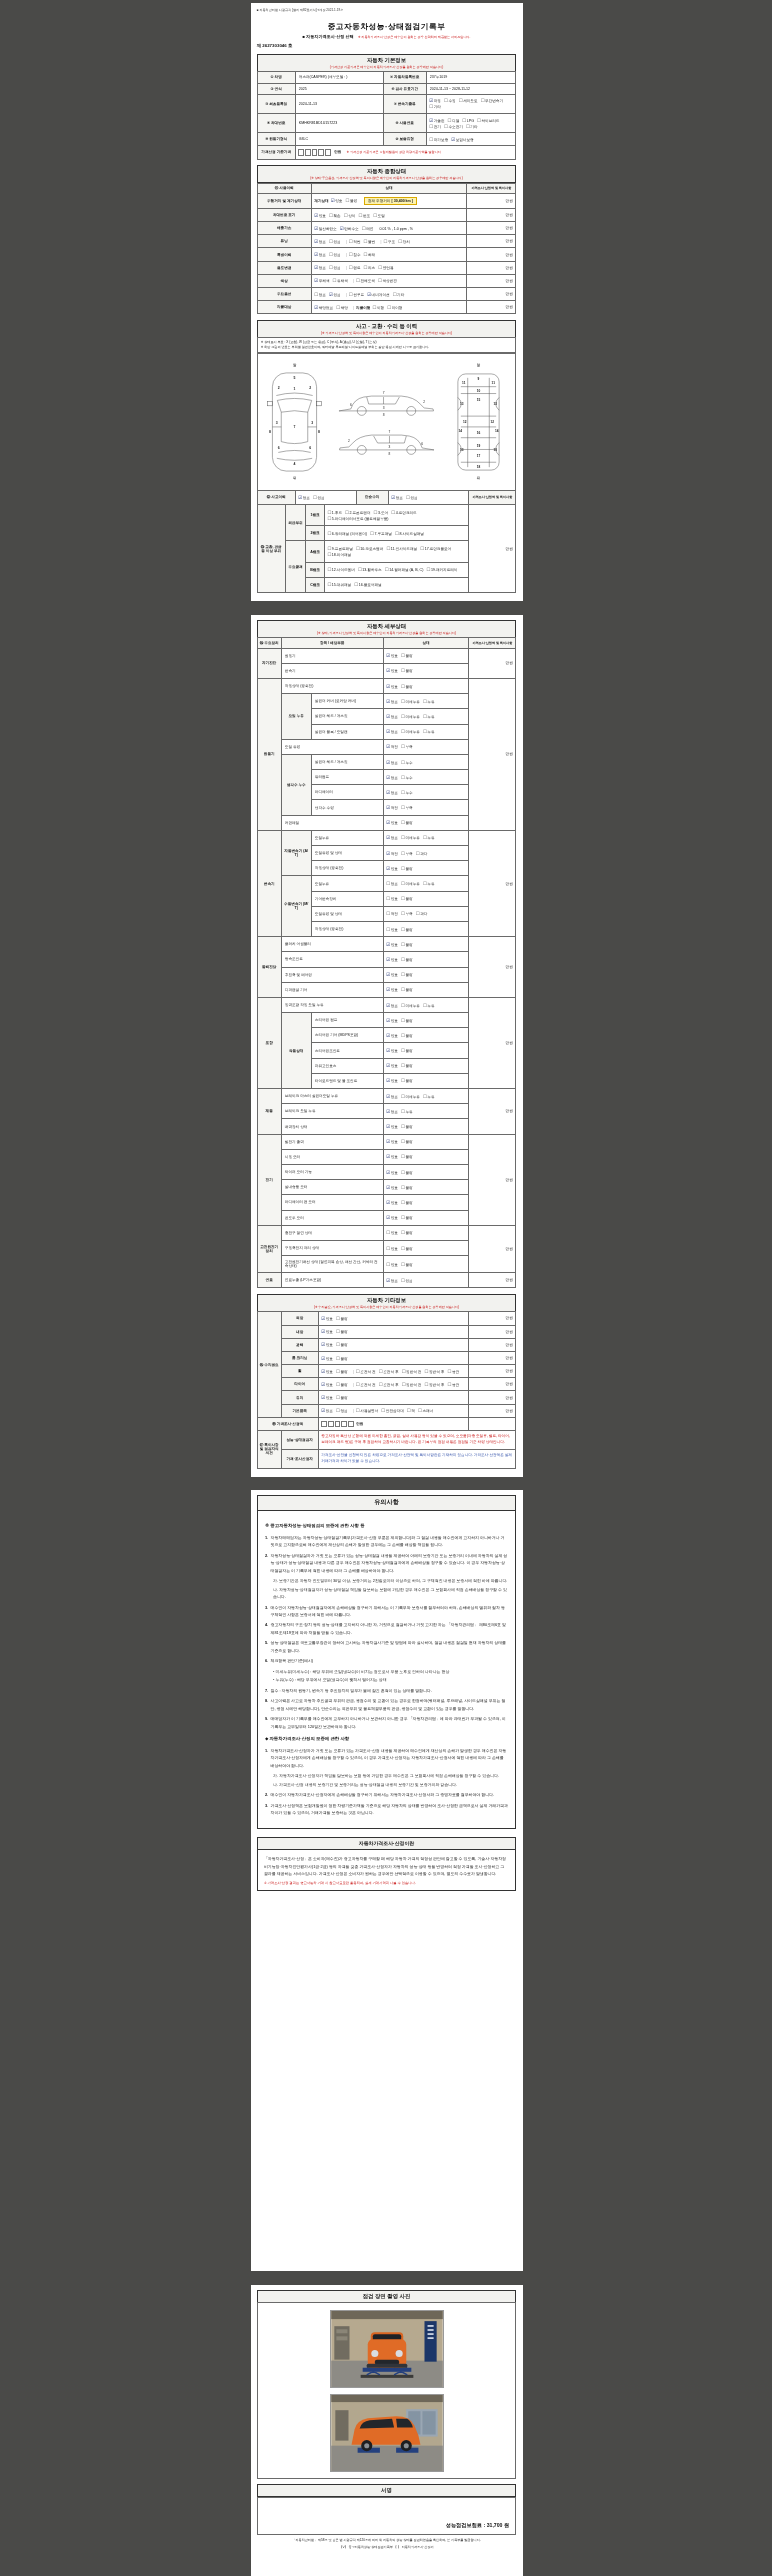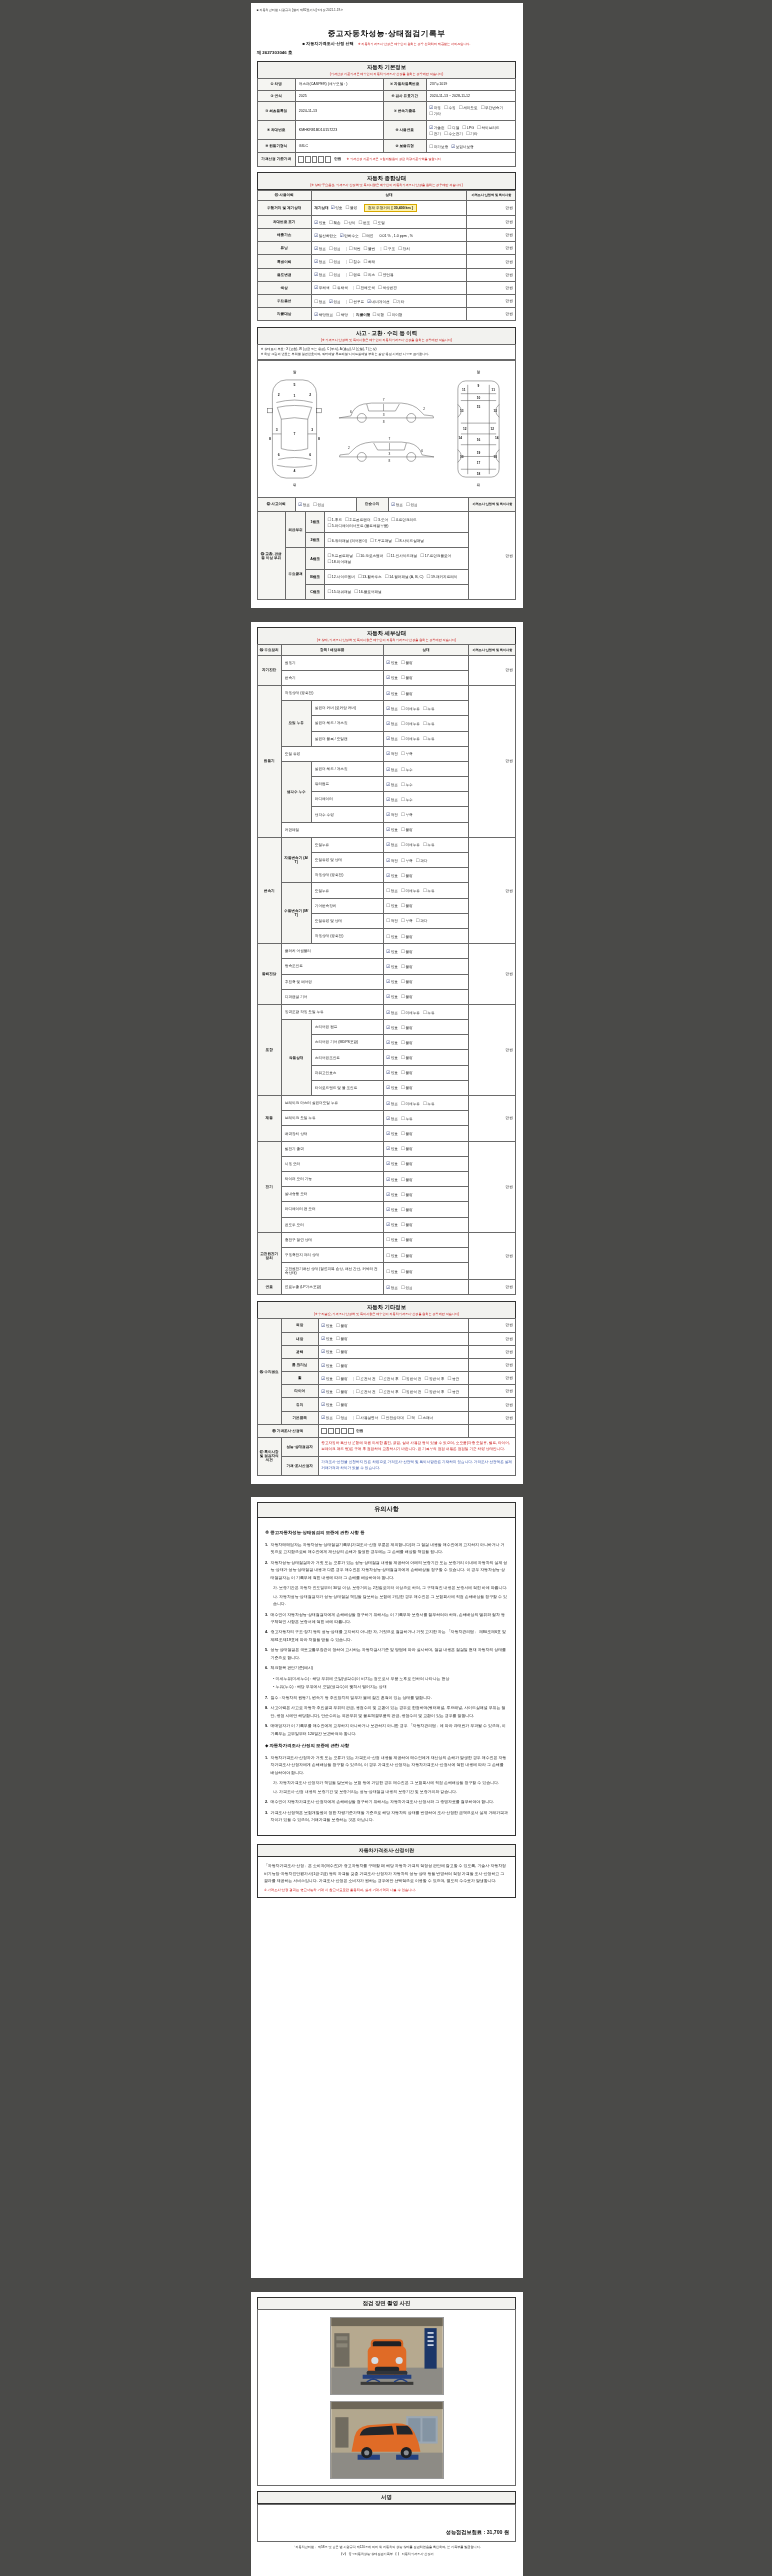--- a/index.html
+++ b/index.html
@@ -3,21 +3,21 @@
 <meta charset="utf-8">
 <style>
   * { box-sizing: border-box; margin: 0; padding: 0; }
   html, body { width: 773px; }
   body { background:#4a4a48; font-family:"Liberation Sans","DejaVu Sans",sans-serif; color:#111; height:2576px; overflow:hidden; }
   .canvas { padding-top:3.1px; }
   .page { width:272px; margin:0 auto; background:#fff; padding:5.2px 6.2px 8.2px; position:relative; }
   .gap { height:13.4px; }
 
   .form-ref { font-size:3.1px; color:#333; margin-bottom:4.1px; }
-  h1.doc-title { text-align:center; font-size:7.7px; letter-spacing:0.5px; margin-top:17px; font-weight:bold; }
+  h1.doc-title { text-align:center; font-size:7.7px; letter-spacing:0.5px; margin-top:10px; font-weight:bold; }
   .subtitle-row { text-align:center; font-size:4.1px; font-weight:bold; margin-top:2.1px; }
   .subtitle-row .red-note { font-weight:normal; font-size:3.1px; color:#c40000; margin-left:3.1px; }
   .doc-no { font-size:4.4px; font-weight:bold; margin:4.1px 0 1px; }
 
   .sec { margin-top:5.2px; }
   .sec-bar { border:0.8px solid #333; background:#f2f2ef; text-align:center; padding:2.1px 1px; font-weight:bold; font-size:5.4px; }
   .sec-bar .note { display:block; font-weight:normal; font-size:3.1px; color:#c40000; margin-top:1px; }
 
   table.tbl { width:100%; border-collapse:collapse; table-layout:fixed; margin-top:-0.5px; }
   .tbl td { border:0.5px solid #6a6a6a; font-size:3.6px; padding:2.6px 1.5px; vertical-align:middle; word-break:break-all; }

